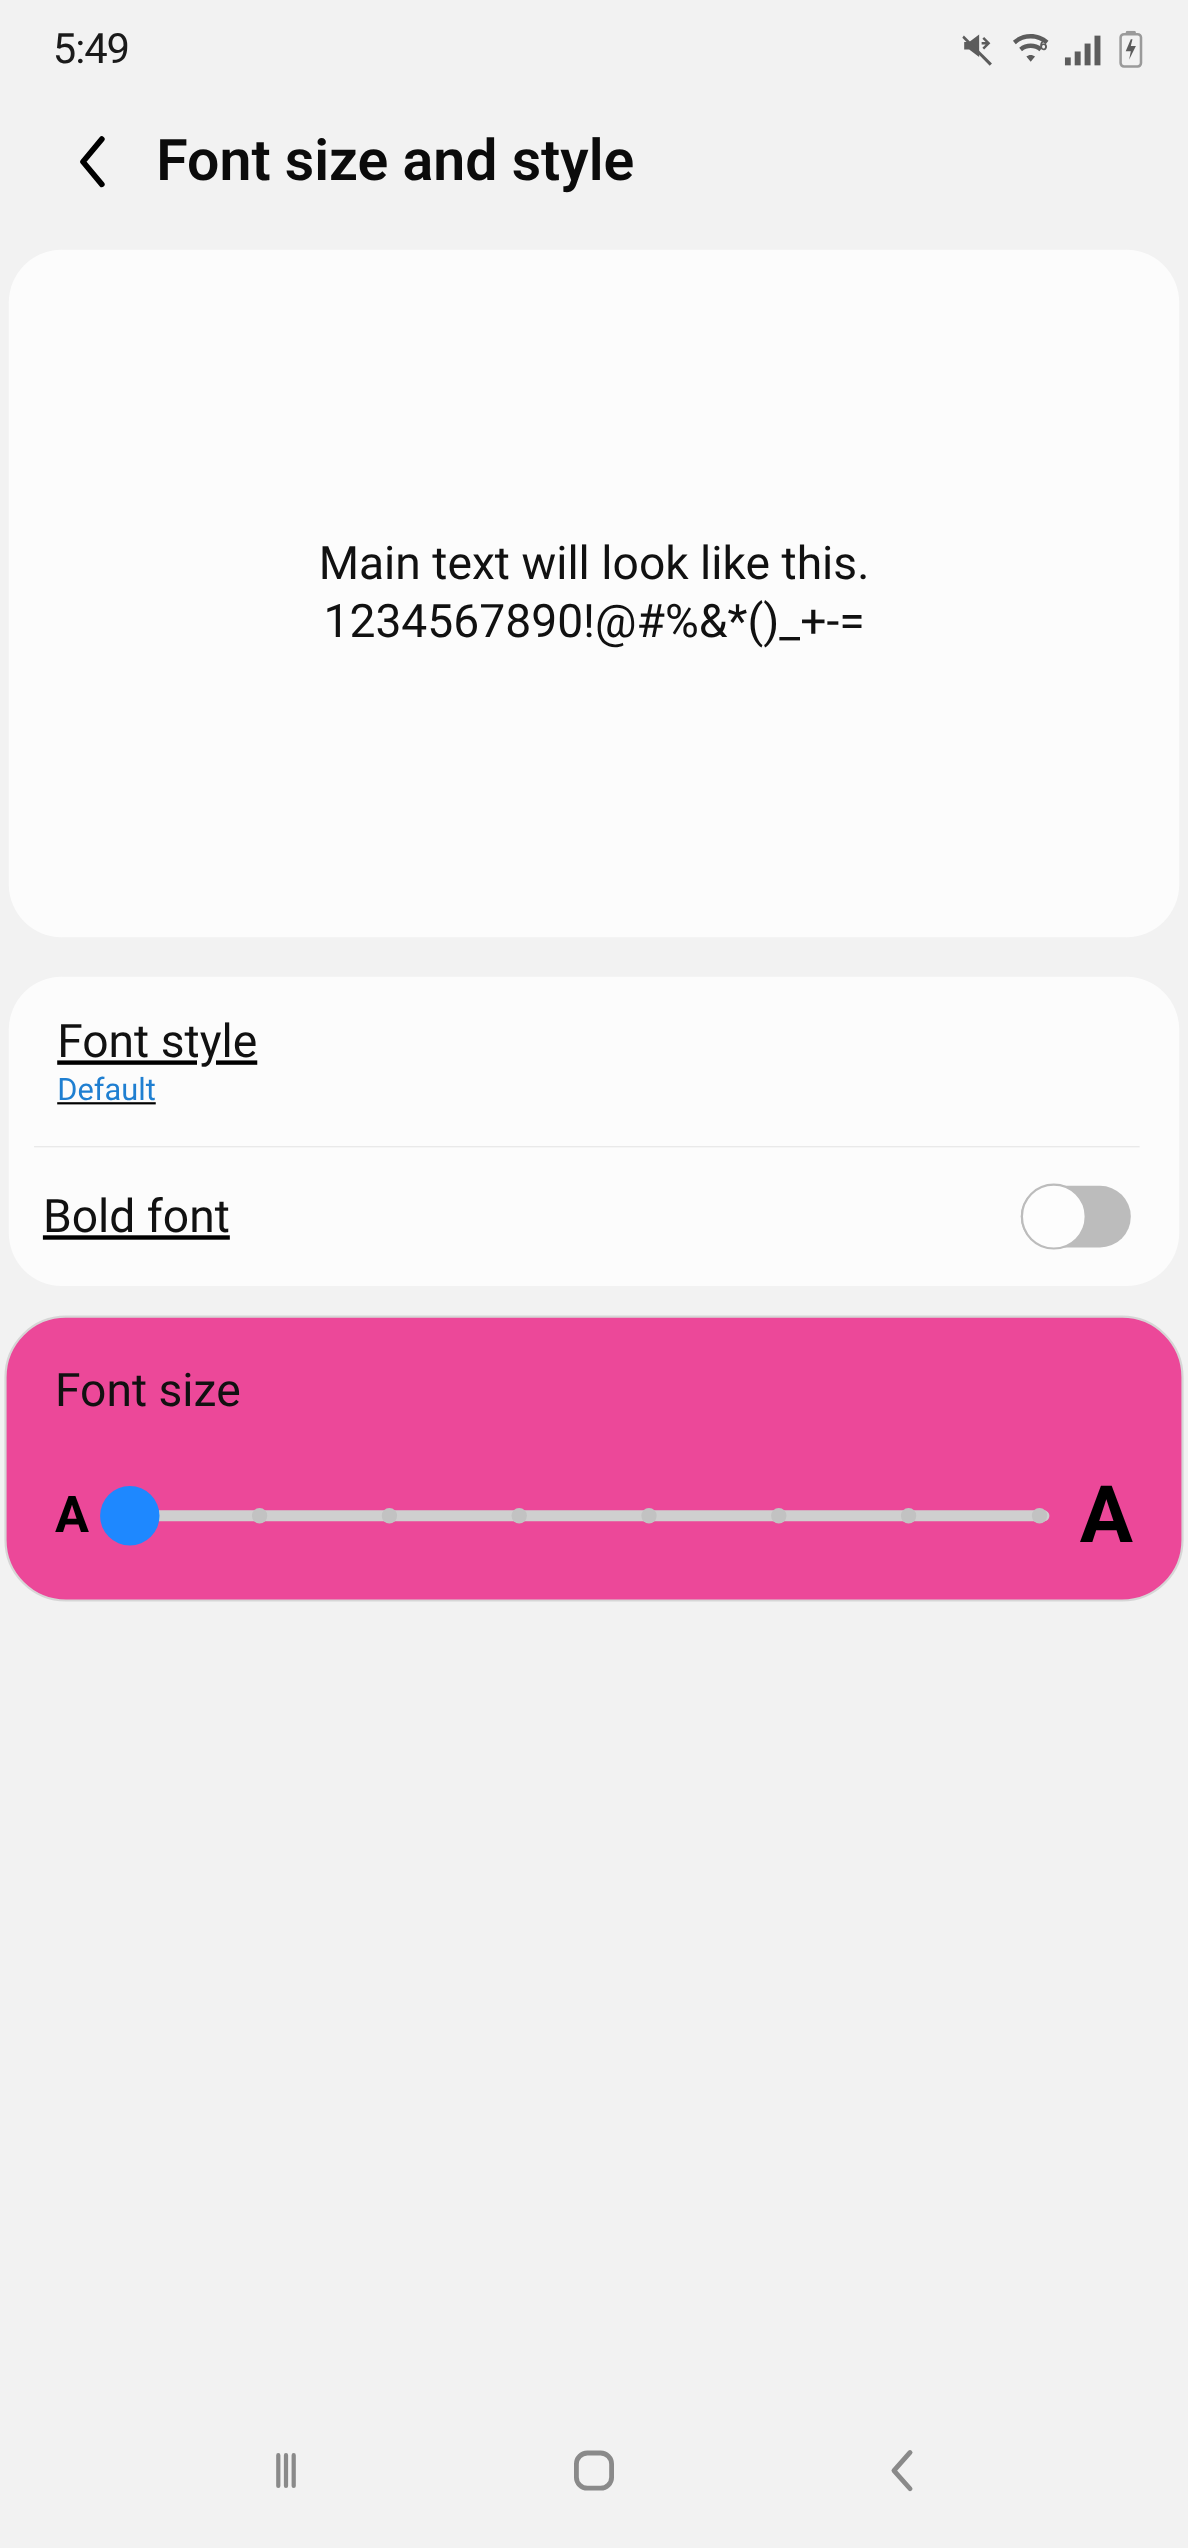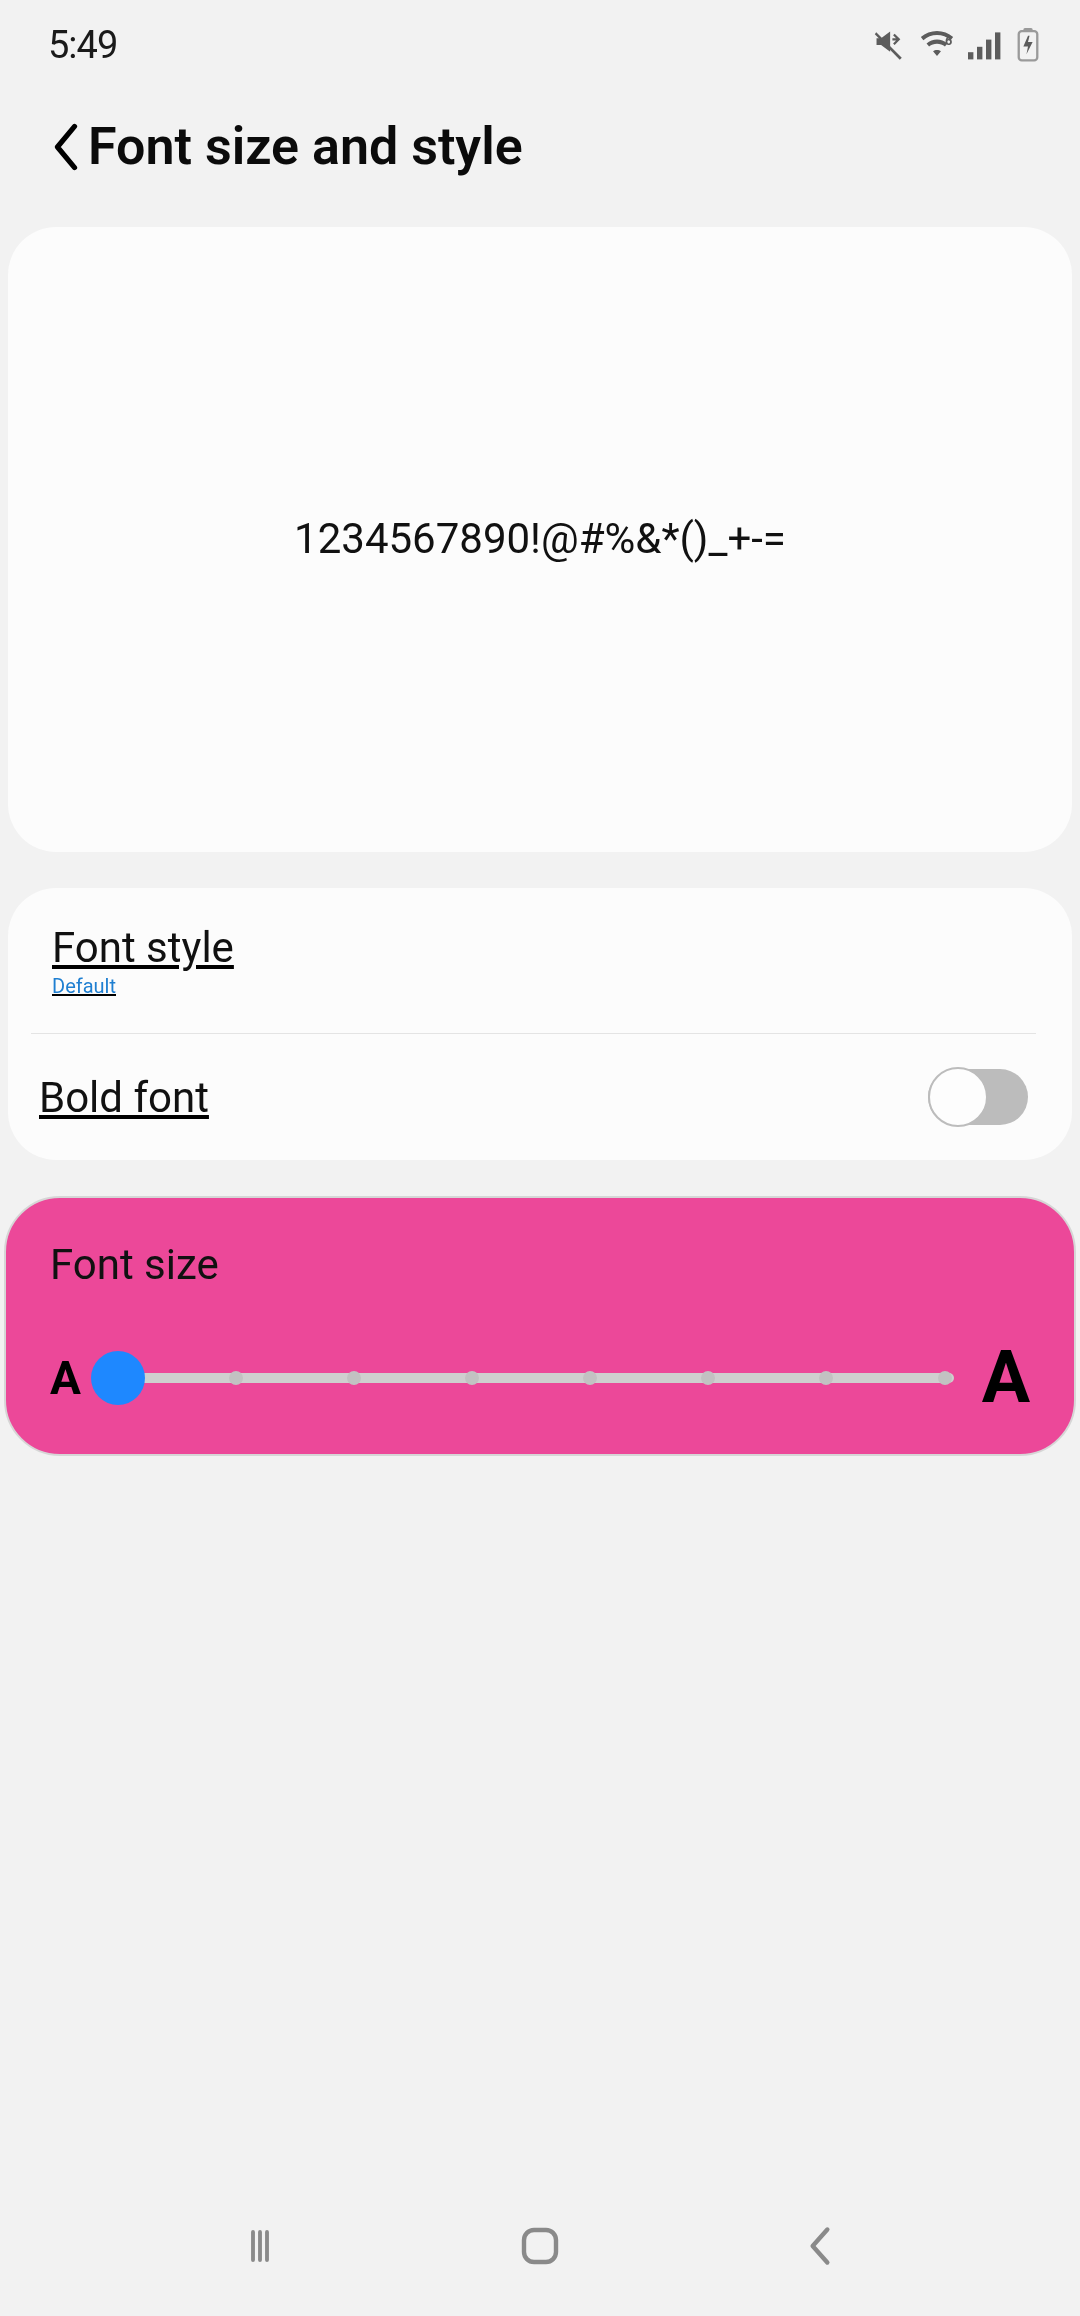--- a/index.html
+++ b/index.html
@@ -20,21 +20,22 @@
     padding: 0 40px 0 48px;
   }
   .status-time { font-size: 38px; font-weight: 400; color: #1a1a1a; letter-spacing: -1px;}
   .status-icons { display: flex; align-items: center; gap: 12px; }
   .status-icons svg { display: block; }
 
   
   .header {
     display: flex;
     align-items: center;
-    padding: 26px 44px 50px 44px;
+    gap: 36px;
+    padding: 26px 44px 50px 62px;
   }
   .back-btn {
     width: 44px; height: 44px;
     display: flex; align-items: center; justify-content: center;
   }
   .header-title { font-size: 52px; font-weight: 600; color:#0b0b0b;}
 
   
   .card {
     background: #fcfcfc;
@@ -54,21 +55,21 @@
   .settings-card { margin-top: 36px; }
   .setting-row {
     padding: 35px 44px;
     display: flex;
     align-items: center;
     justify-content: space-between;
     text-decoration: underline;
   }
   .setting-row + .setting-row { border-top: 1px solid #e4e4e4; margin-left:23px; margin-right:36px; padding-left:8px; padding-right:8px;}
   .setting-title { font-size: 42px; color:#111; }
-  .setting-sub { font-size: 20px; color: #1f7fd1; margin-top: 2px; }
+  .setting-sub { font-size: 28px; color: #1f7fd1; margin-top: 2px; }
 
   
   .toggle {
     width: 100px; height: 56px; border-radius: 28px;
     background: #bcbcbc; position: relative;
   }
   .toggle-knob {
     position: absolute; left: 0; top: -2px;
     width: 60px; height: 60px; border-radius: 50%;
     background: #fdfdfd; border: 2px solid #bcbcbc;
@@ -150,20 +151,21 @@
 <div class="header">
   <div class="back-btn">
     <svg width="34" height="48" viewBox="0 0 16 28">
         <path d="M13 2L3 14l10 12" stroke="#000" stroke-width="3" fill="none" stroke-linecap="round" stroke-linejoin="round"></path>
       </svg>
   </div>
   <div class="header-title">Font size and style</div>
 </div>
 
 <div class="card preview-card">
+  <div class="preview-line">Main text will look like this.</div>
   <div class="preview-line">1234567890!@#%&amp;*()_+-=</div>
 </div>
 
 <div class="card settings-card">
   <div class="setting-row">
     <div>
       <div class="setting-title">Font style</div>
       <div class="setting-sub">Default</div>
     </div>
   </div>

